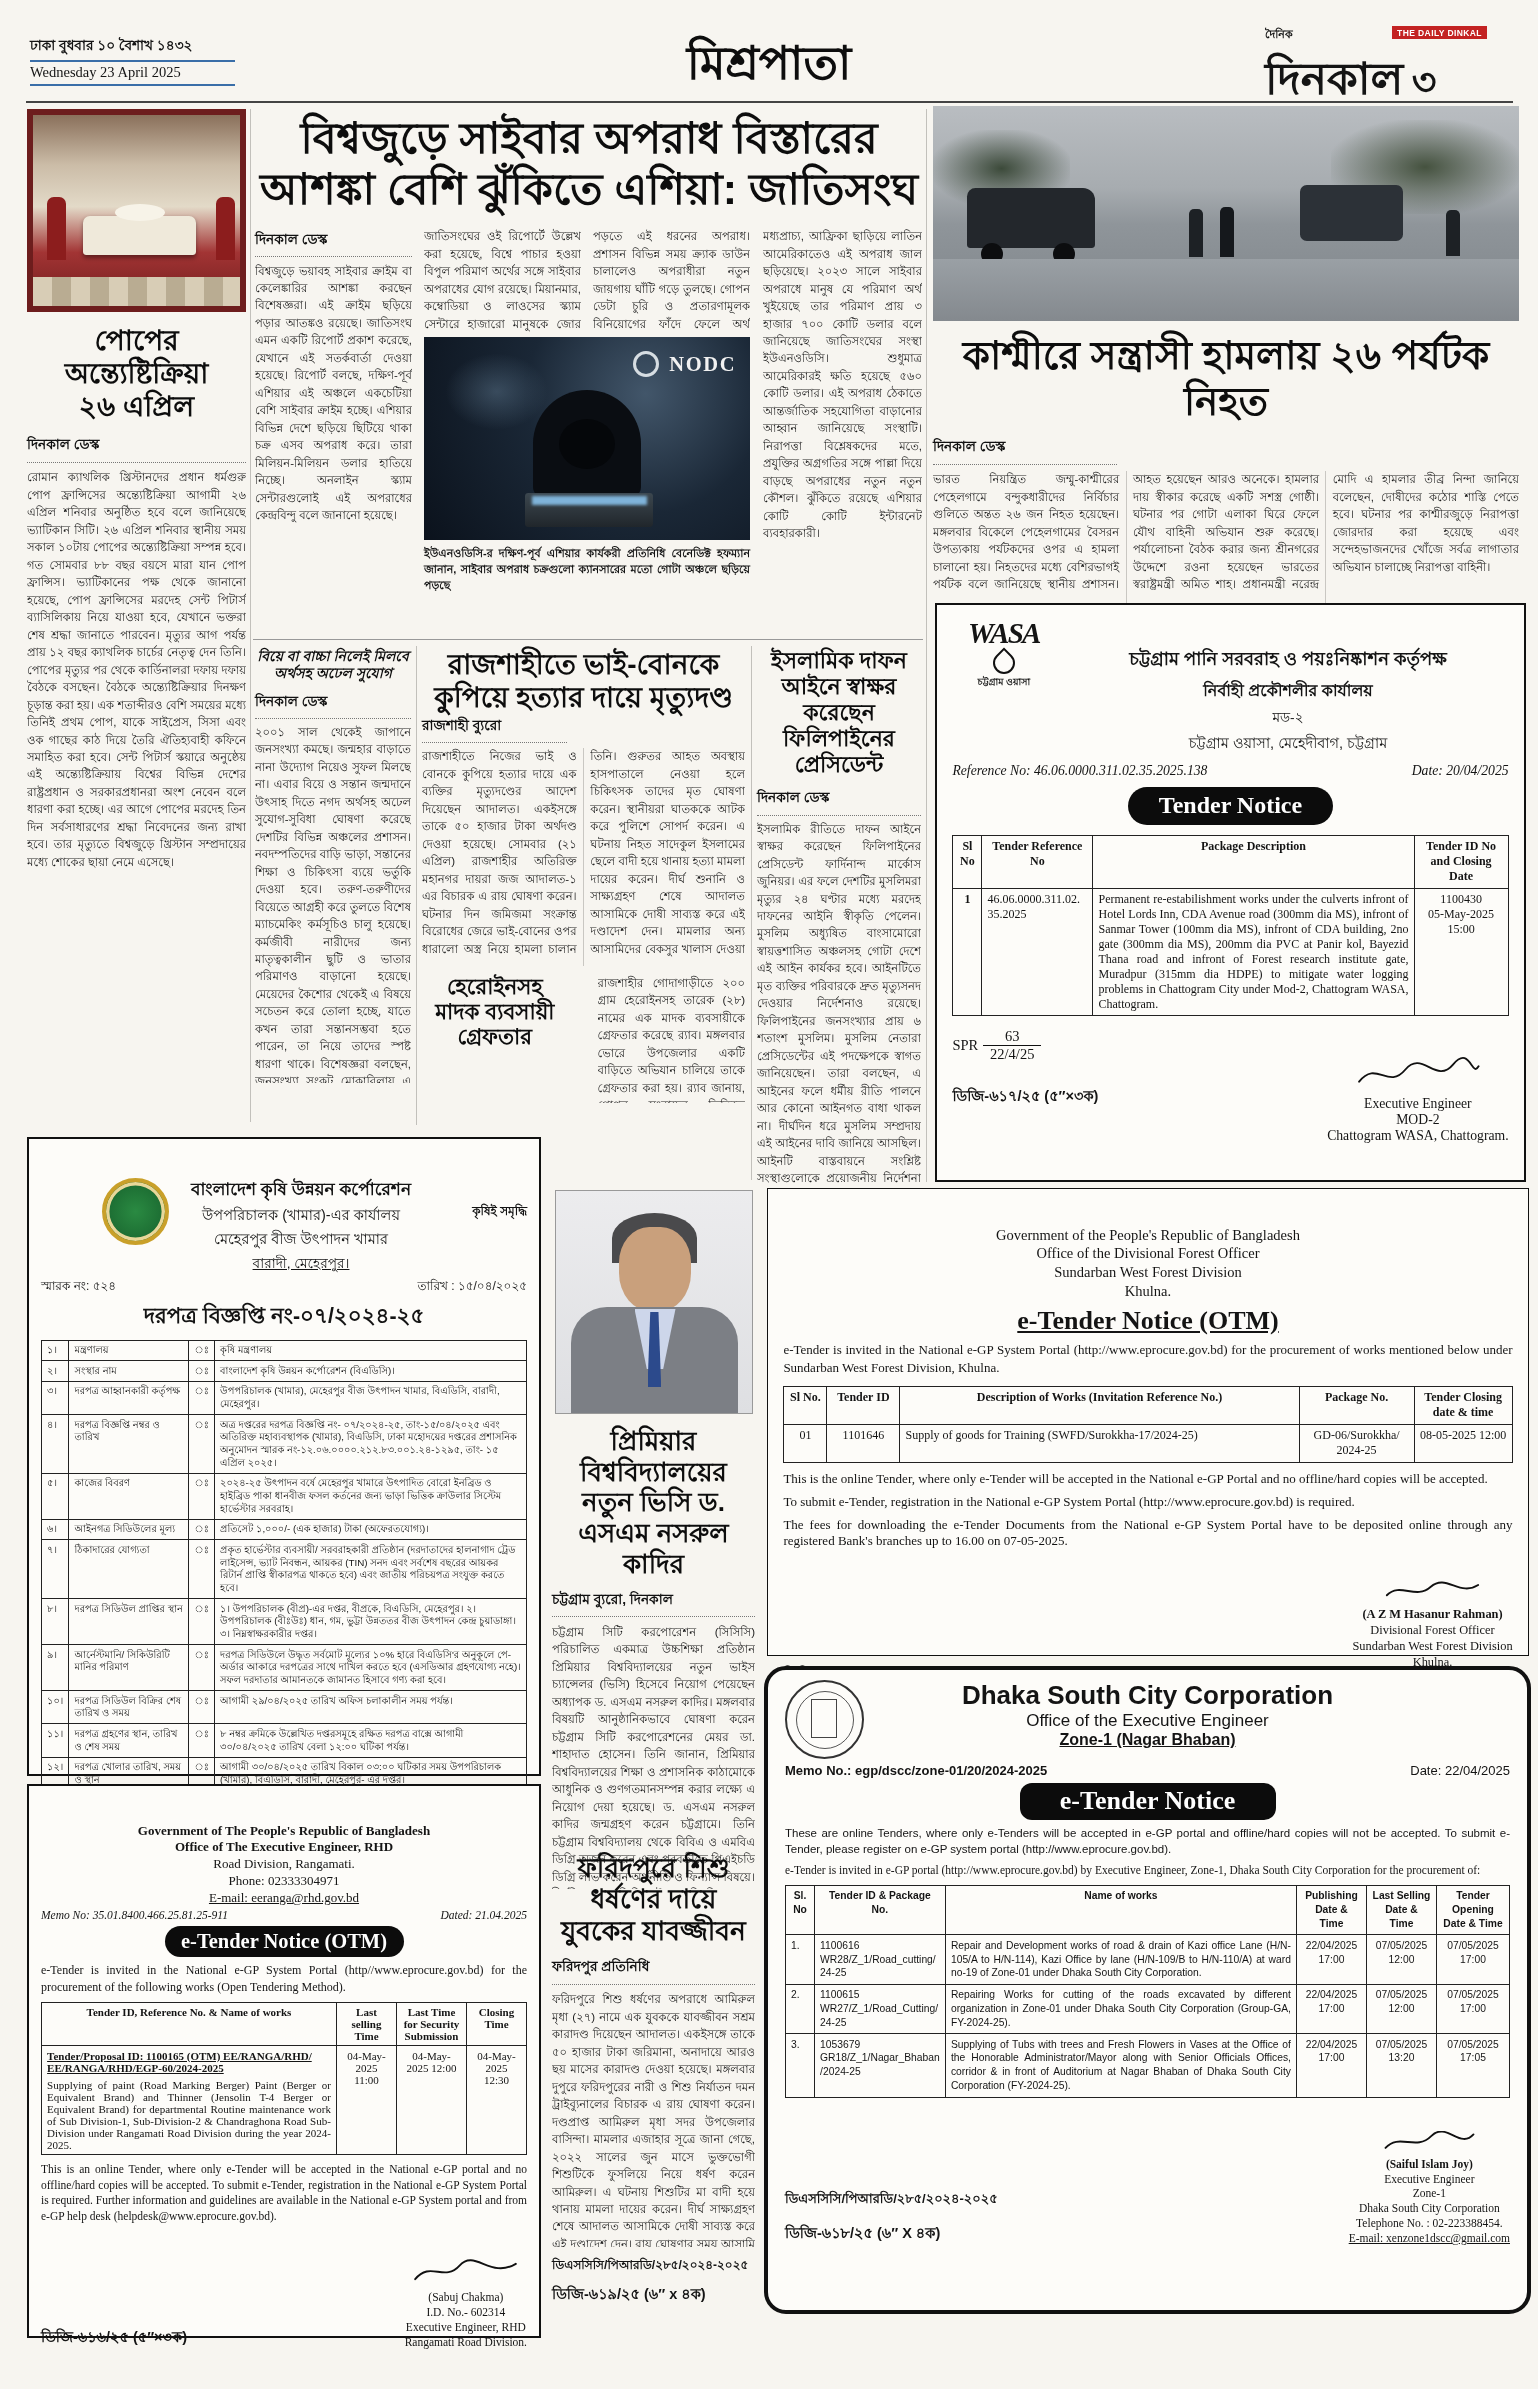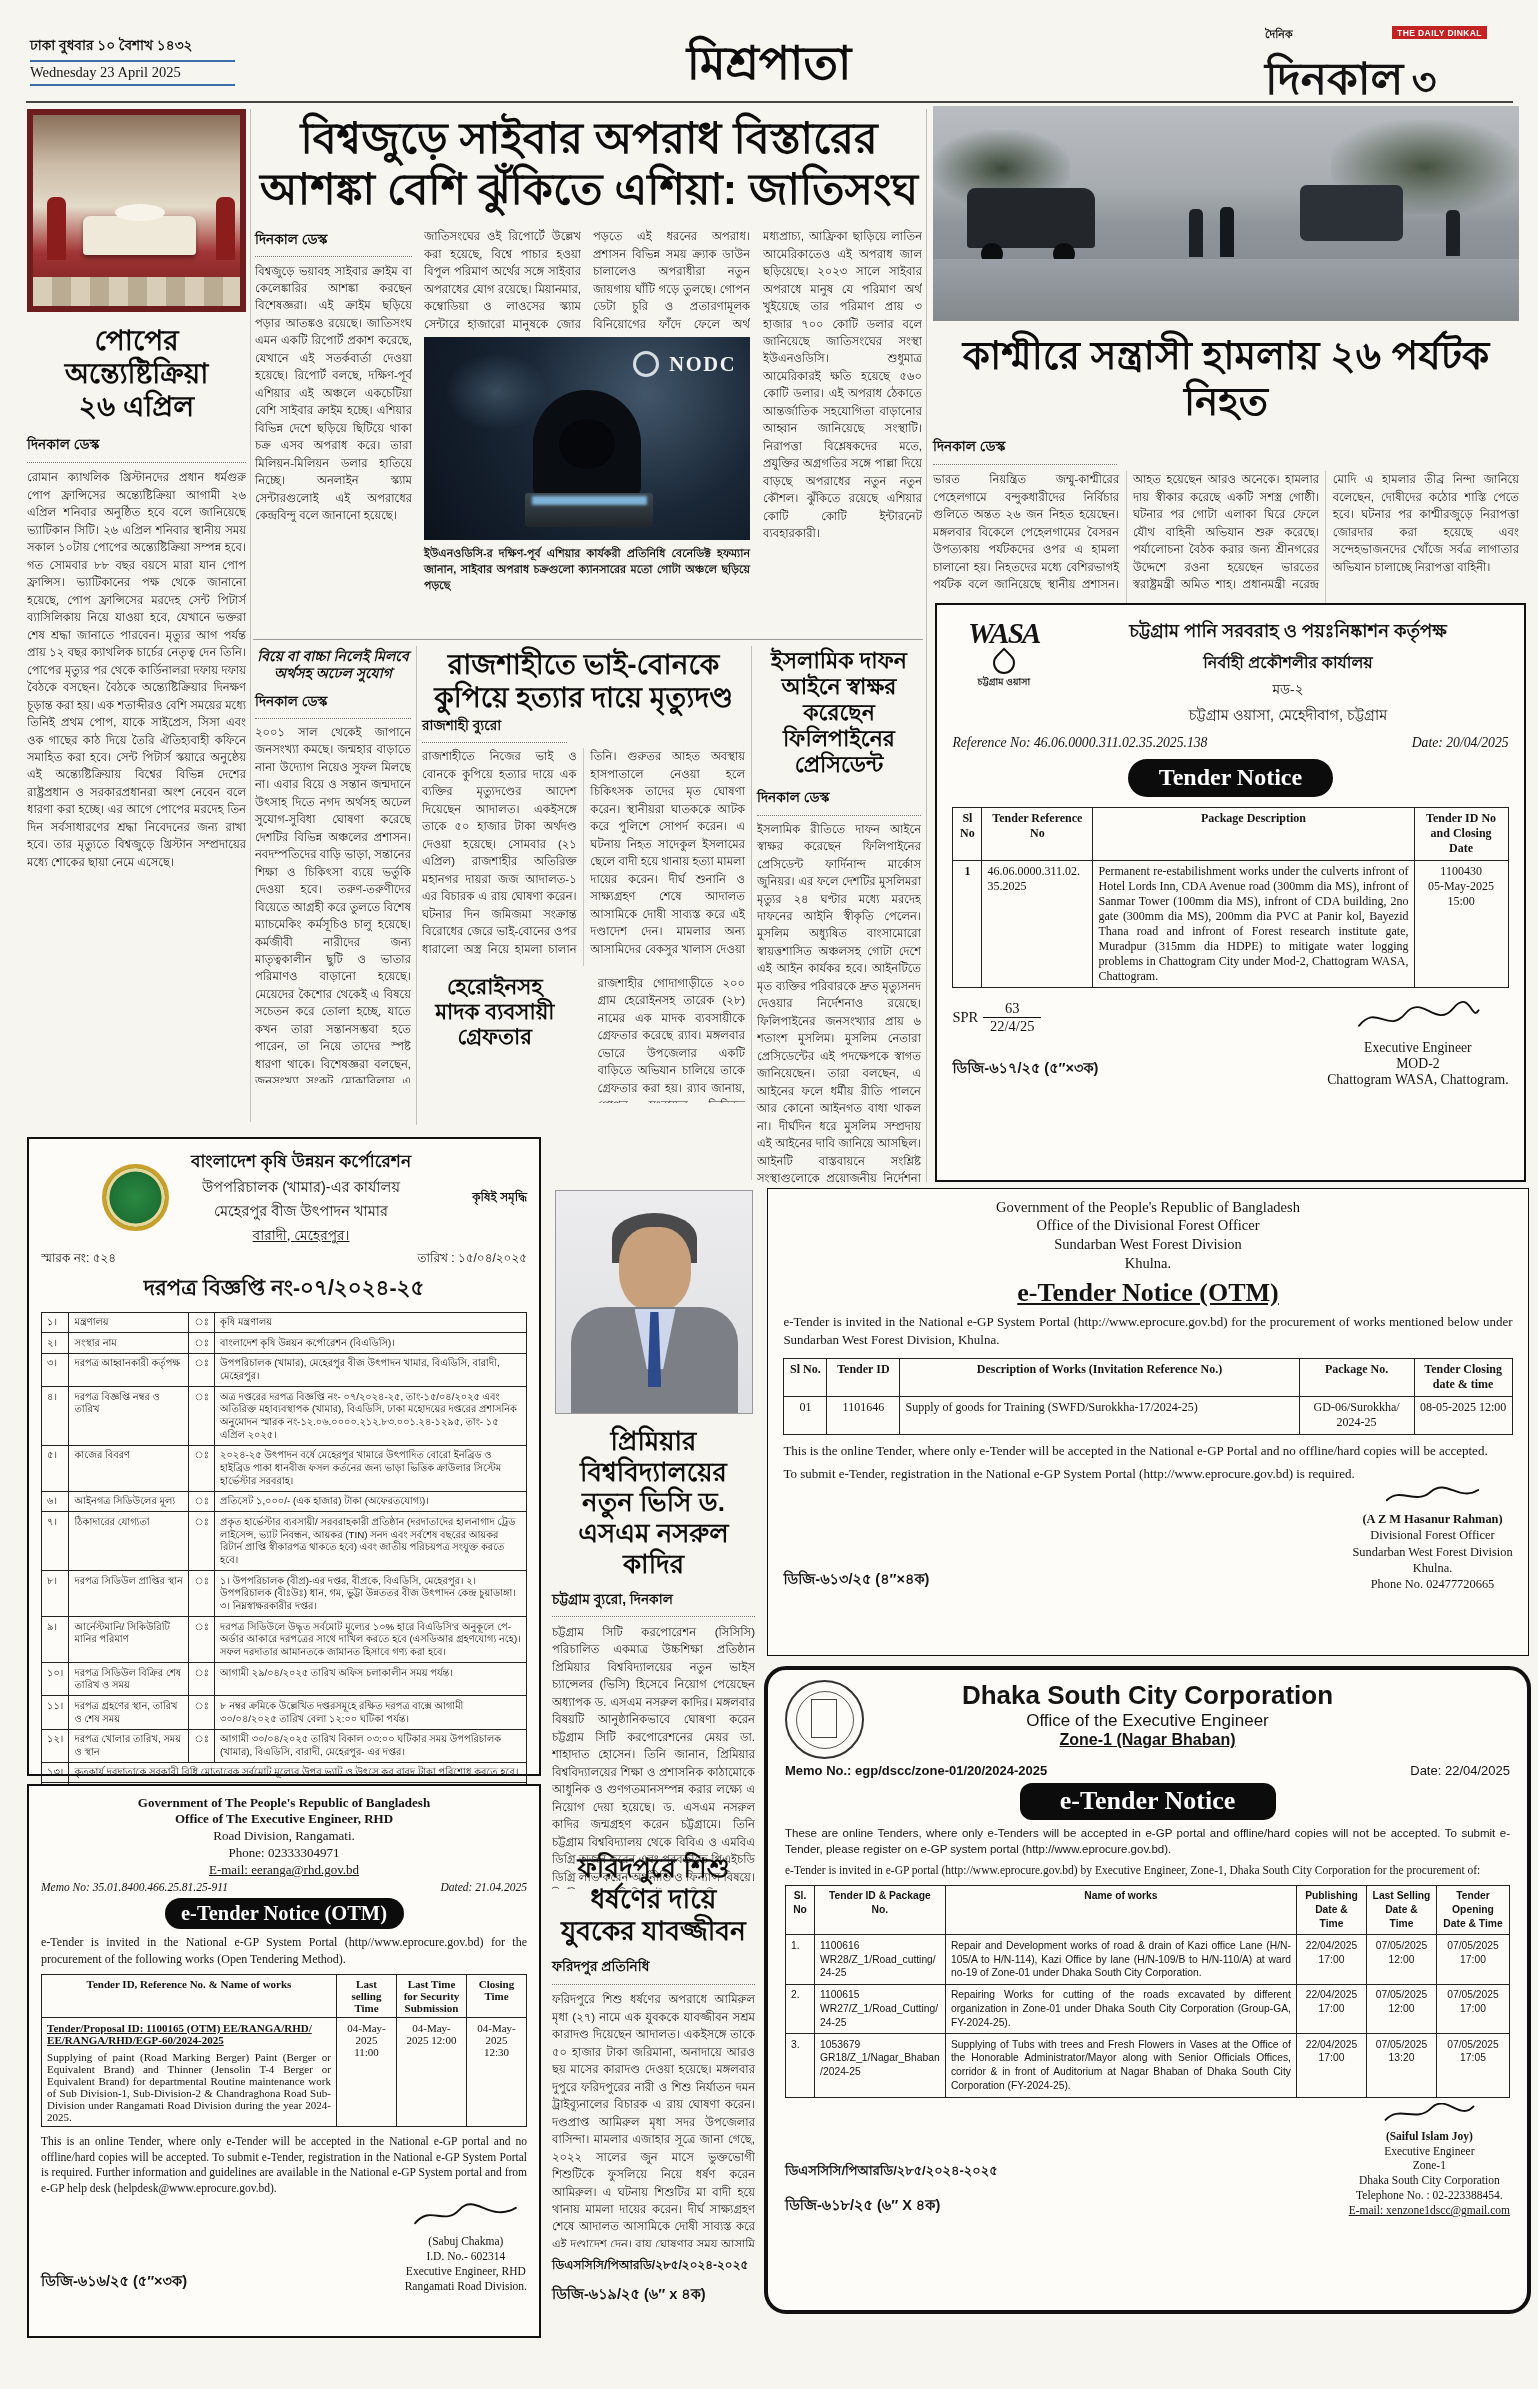--- a/index.html
+++ b/index.html
@@ -2,21 +2,21 @@
 <html style="font-size:13.7px"><head>
 <meta charset="utf-8">
 <style>
   * { margin:0; padding:0; box-sizing:border-box; }
   html,body { background:#e8e6e1; }
   body { width:1538px; height:2389px; position:relative; font-family:"Liberation Sans", sans-serif; color:#141414; }
   .page { position:absolute; inset:0; background:#f7f5f0; overflow:hidden; }
   .abs { position:absolute; }
   .en { font-family:"Liberation Serif", serif; }
   .bn { font-family:"Liberation Sans", sans-serif; }
-  .center { text-align:center; }
+  .center { text-align:center;margin-top:28px; }
   .bold { font-weight:bold; }
   .headline { font-weight:bold; color:#0d0d0d; text-align:center; line-height:1.18; }
   .byline { font-weight:bold; font-size:13.7px; color:#111; border-bottom:0.9px dotted #777; padding-bottom:4.3px; }
   .body-text { font-size:11.5px; line-height:1.52; text-align:justify; color:#1c1c1c; overflow:hidden; }
   .hline { background:#444; height:1.7px; }
   .vline { background:#c2c0bb; width:0.9px; }
   .pill { background:#0c0c0c; color:#fff; font-weight:bold; text-align:center; border-radius:34px; font-family:"Liberation Serif", serif; }
   table.tnd { border-collapse:collapse; width:100%; }
   table.tnd th, table.tnd td { border:0.9px solid #222; vertical-align:top; padding:3.4px 5.1px; }
   table.tnd th { font-weight:bold; text-align:center; }
@@ -372,20 +372,21 @@
         <td class="center">01</td>
         <td class="center">1101646</td>
         <td>Supply of goods for Training (SWFD/Surokkha-17/2024-25)</td>
         <td class="center">GD-06/Surokkha/ 2024-25</td>
         <td class="center">08-05-2025 12:00</td>
       </tr>
     </tbody>
       </table>
     <div class="en justify" style="font-size:13px; margin-top:8.5px;">This is the online Tender, where only e-Tender will be accepted in the National e-GP Portal and no offline/hard copies will be accepted.</div>
     <div class="en justify" style="font-size:13px; margin-top:6.8px;">To submit e-Tender, registration in the National e-GP System Portal (http://www.eprocure.gov.bd) is required.</div>
+    <div class="en justify" style="font-size:13px; margin-top:6.8px;">The fees for downloading the e-Tender Documents from the National e-GP System Portal have to be deposited online through any registered Bank's branches up to 16.00 on 07-05-2025.</div>
     <div style="display:flex; justify-content:space-between; align-items:flex-end; margin-top:3.4px;">
       <div class="bn small-dg">ডিজি-৬১৩/২৫ (৪″×৪ক)</div>
       <div class="en center" style="font-size:12.4px; line-height:1.3;">
         <svg class="sig" width="103" height="22" viewBox="0 0 120 26">
             <path d="M6,18 C22,2 40,24 58,8 S92,20 114,6"></path>
           </svg>
         <div class="bold">(A Z M Hasanur Rahman)</div>
         <div>Divisional Forest Officer</div>
         <div>Sundarban West Forest Division</div>
         <div>Khulna.</div>

